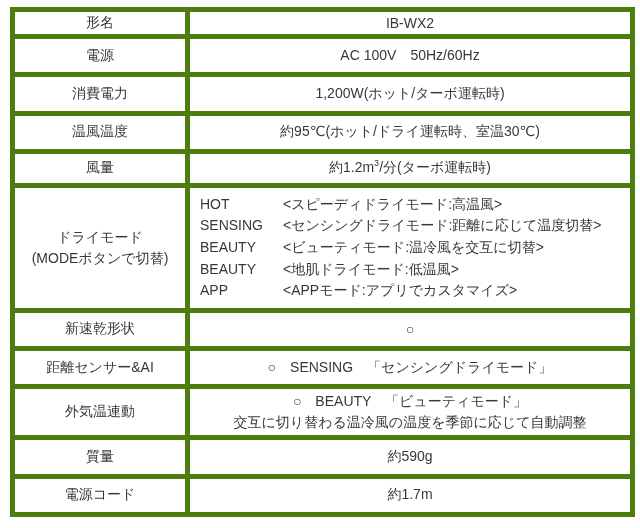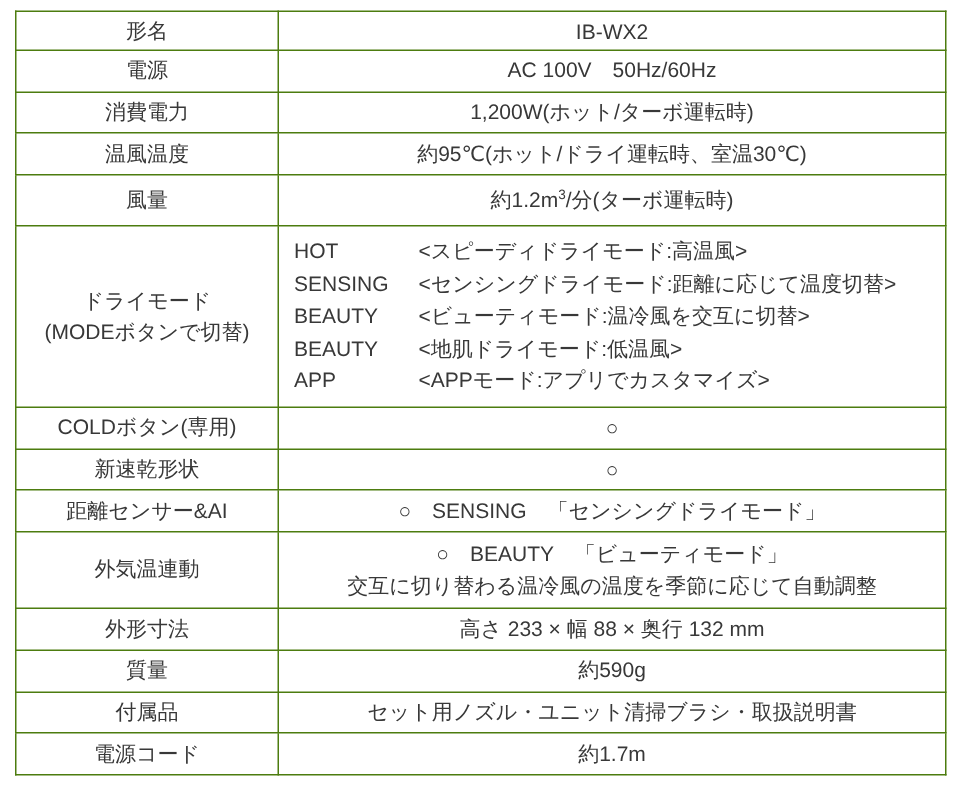--- a/index.html
+++ b/index.html
@@ -14,21 +14,21 @@
   .spec-table {
     position: absolute;
     left: 10px;
     top: 7px;
     width: 620px;
     height: 510px;
     border-collapse: collapse;
     table-layout: fixed;
   }
   .spec-table td {
-    border: 1px solid #4d7c0f;
+    border: 5px solid #4d7c0f;
     font-size: 14px;
     text-align: center;
     vertical-align: middle;
     padding: 2px 4px;
     overflow: hidden;
   }
   .col-label { width: 175px; }
   .col-value { width: 445px; }
   .row-model  { height: 26px; }
   .row-air    { height: 34px; margin-top: 10px; }
@@ -110,48 +110,36 @@
           <span class="mode-name">BEAUTY</span>
           <span class="mode-desc">&lt;地肌ドライモード:低温風&gt;</span>
         </div>
         <div class="mode-line">
           <span class="mode-name">APP</span>
           <span class="mode-desc">&lt;APPモード:アプリでカスタマイズ&gt;</span>
         </div>
       </td>
     </tr>
     <tr>
-      <td>COLDボタン(専用)</td>
-      <td>○</td>
-    </tr>
-    <tr>
       <td>新速乾形状</td>
       <td>○</td>
     </tr>
     <tr>
       <td>距離センサー&amp;AI</td>
       <td>○　SENSING　「センシングドライモード」</td>
     </tr>
     <tr class="row-season">
       <td>外気温連動</td>
       <td class="two-line">
         <div>○　BEAUTY　「ビューティモード」</div>
         <div>交互に切り替わる温冷風の温度を季節に応じて自動調整</div>
       </td>
     </tr>
     <tr>
-      <td>外形寸法</td>
-      <td>高さ 233 × 幅 88 × 奥行 132 mm</td>
-    </tr>
-    <tr>
       <td>質量</td>
       <td>約590g</td>
-    </tr>
-    <tr>
-      <td>付属品</td>
-      <td>セット用ノズル・ユニット清掃ブラシ・取扱説明書</td>
     </tr>
     <tr>
       <td>電源コード</td>
       <td>約1.7m</td>
     </tr>
   </tbody>
 </table>
 
 </body></html>

